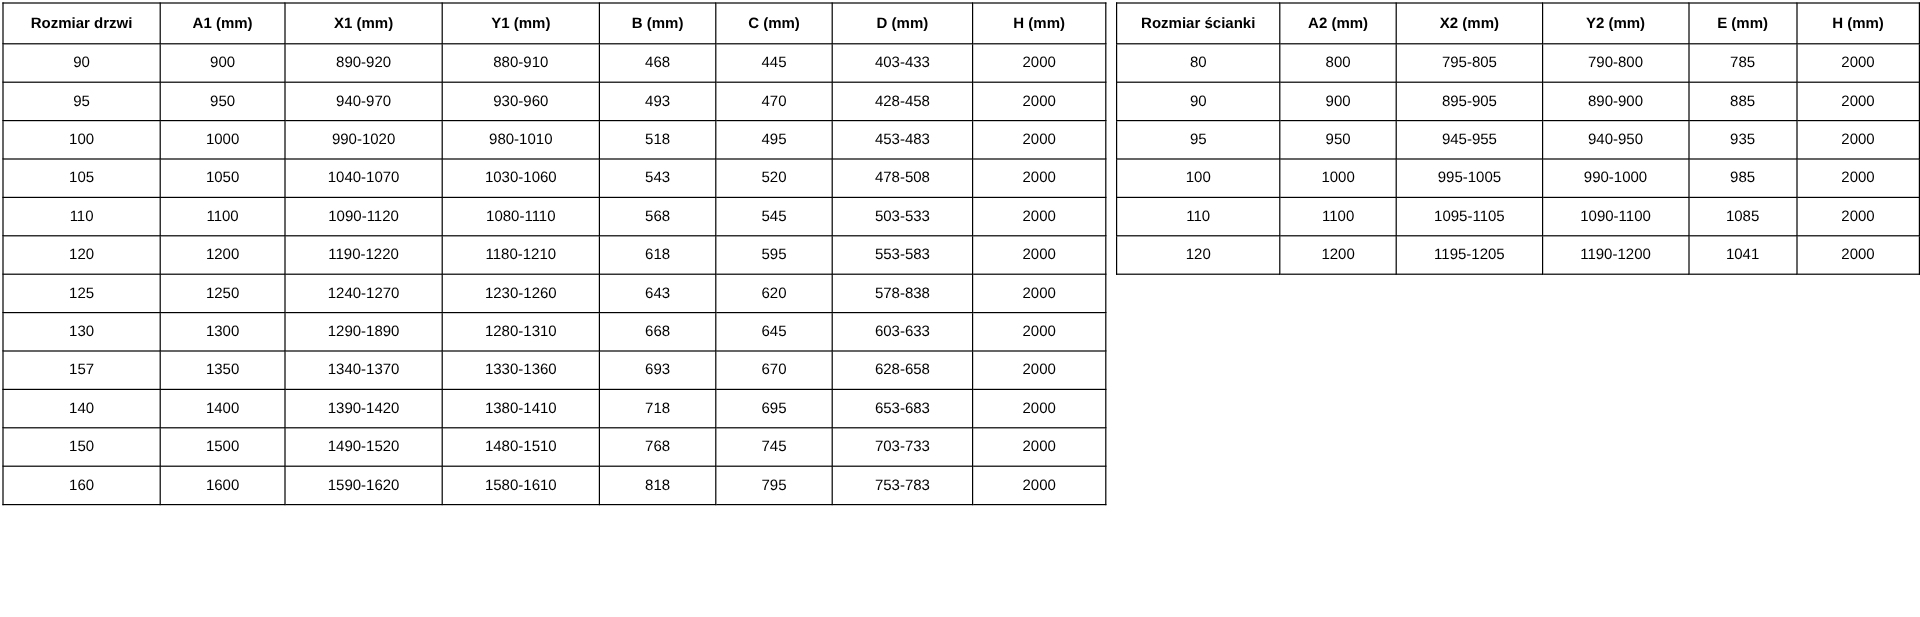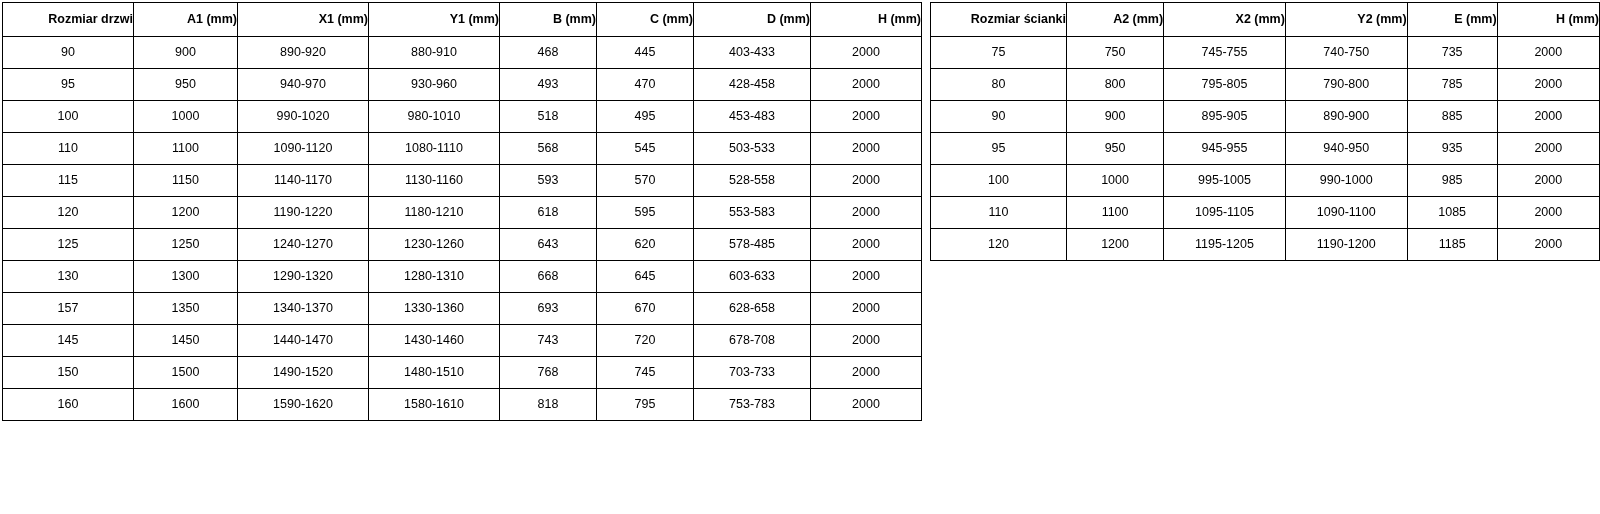--- a/index.html
+++ b/index.html
@@ -38,21 +38,20 @@
     font-size: 12.5px;
     line-height: 1;
     padding: 0;
     height: 31px;
     white-space: nowrap;
   }
   table.spec th {
     font-weight: bold;
     font-size: 12.5px;
     height: 33px;
-    text-align: right;
   }
   table.spec td {
     font-weight: normal;
   }
 
   
   #doors-table col.c0 { width: 131px; }
   #doors-table col.c1 { width: 104px; }
   #doors-table col.c2 { width: 131px; }
   #doors-table col.c3 { width: 131px; }
@@ -123,87 +122,87 @@
           <td>100</td>
           <td>1000</td>
           <td>990-1020</td>
           <td>980-1010</td>
           <td>518</td>
           <td>495</td>
           <td>453-483</td>
           <td>2000</td>
         </tr>
         <tr>
+          <td>105</td>
+          <td>1050</td>
+          <td>1040-1070</td>
+          <td>1030-1060</td>
+          <td>543</td>
+          <td>520</td>
+          <td>478-508</td>
+          <td>2000</td>
+        </tr>
+        <tr>
           <td>110</td>
           <td>1100</td>
           <td>1090-1120</td>
           <td>1080-1110</td>
           <td>568</td>
           <td>545</td>
           <td>503-533</td>
           <td>2000</td>
         </tr>
         <tr>
-          <td>115</td>
-          <td>1150</td>
-          <td>1140-1170</td>
-          <td>1130-1160</td>
-          <td>593</td>
-          <td>570</td>
-          <td>528-558</td>
-          <td>2000</td>
-        </tr>
-        <tr>
           <td>120</td>
           <td>1200</td>
           <td>1190-1220</td>
           <td>1180-1210</td>
           <td>618</td>
           <td>595</td>
           <td>553-583</td>
           <td>2000</td>
         </tr>
         <tr>
           <td>125</td>
           <td>1250</td>
           <td>1240-1270</td>
           <td>1230-1260</td>
           <td>643</td>
           <td>620</td>
-          <td>578-485</td>
+          <td>578-838</td>
           <td>2000</td>
         </tr>
         <tr>
           <td>130</td>
           <td>1300</td>
-          <td>1290-1320</td>
+          <td>1290-1890</td>
           <td>1280-1310</td>
           <td>668</td>
           <td>645</td>
           <td>603-633</td>
           <td>2000</td>
         </tr>
         <tr>
           <td>157</td>
           <td>1350</td>
           <td>1340-1370</td>
           <td>1330-1360</td>
           <td>693</td>
           <td>670</td>
           <td>628-658</td>
           <td>2000</td>
         </tr>
         <tr>
-          <td>145</td>
-          <td>1450</td>
-          <td>1440-1470</td>
-          <td>1430-1460</td>
-          <td>743</td>
-          <td>720</td>
-          <td>678-708</td>
+          <td>140</td>
+          <td>1400</td>
+          <td>1390-1420</td>
+          <td>1380-1410</td>
+          <td>718</td>
+          <td>695</td>
+          <td>653-683</td>
           <td>2000</td>
         </tr>
         <tr>
           <td>150</td>
           <td>1500</td>
           <td>1490-1520</td>
           <td>1480-1510</td>
           <td>768</td>
           <td>745</td>
           <td>703-733</td>
@@ -238,28 +237,20 @@
           <th>Rozmiar ścianki</th>
           <th>A2 (mm)</th>
           <th>X2 (mm)</th>
           <th>Y2 (mm)</th>
           <th>E (mm)</th>
           <th>H (mm)</th>
         </tr>
       </thead>
       <tbody>
         <tr>
-          <td>75</td>
-          <td>750</td>
-          <td>745-755</td>
-          <td>740-750</td>
-          <td>735</td>
-          <td>2000</td>
-        </tr>
-        <tr>
           <td>80</td>
           <td>800</td>
           <td>795-805</td>
           <td>790-800</td>
           <td>785</td>
           <td>2000</td>
         </tr>
         <tr>
           <td>90</td>
           <td>900</td>
@@ -290,20 +281,20 @@
           <td>1095-1105</td>
           <td>1090-1100</td>
           <td>1085</td>
           <td>2000</td>
         </tr>
         <tr>
           <td>120</td>
           <td>1200</td>
           <td>1195-1205</td>
           <td>1190-1200</td>
-          <td>1185</td>
+          <td>1041</td>
           <td>2000</td>
         </tr>
       </tbody>
     </table>
   </div>
 
 </div>
 
 </body></html>

